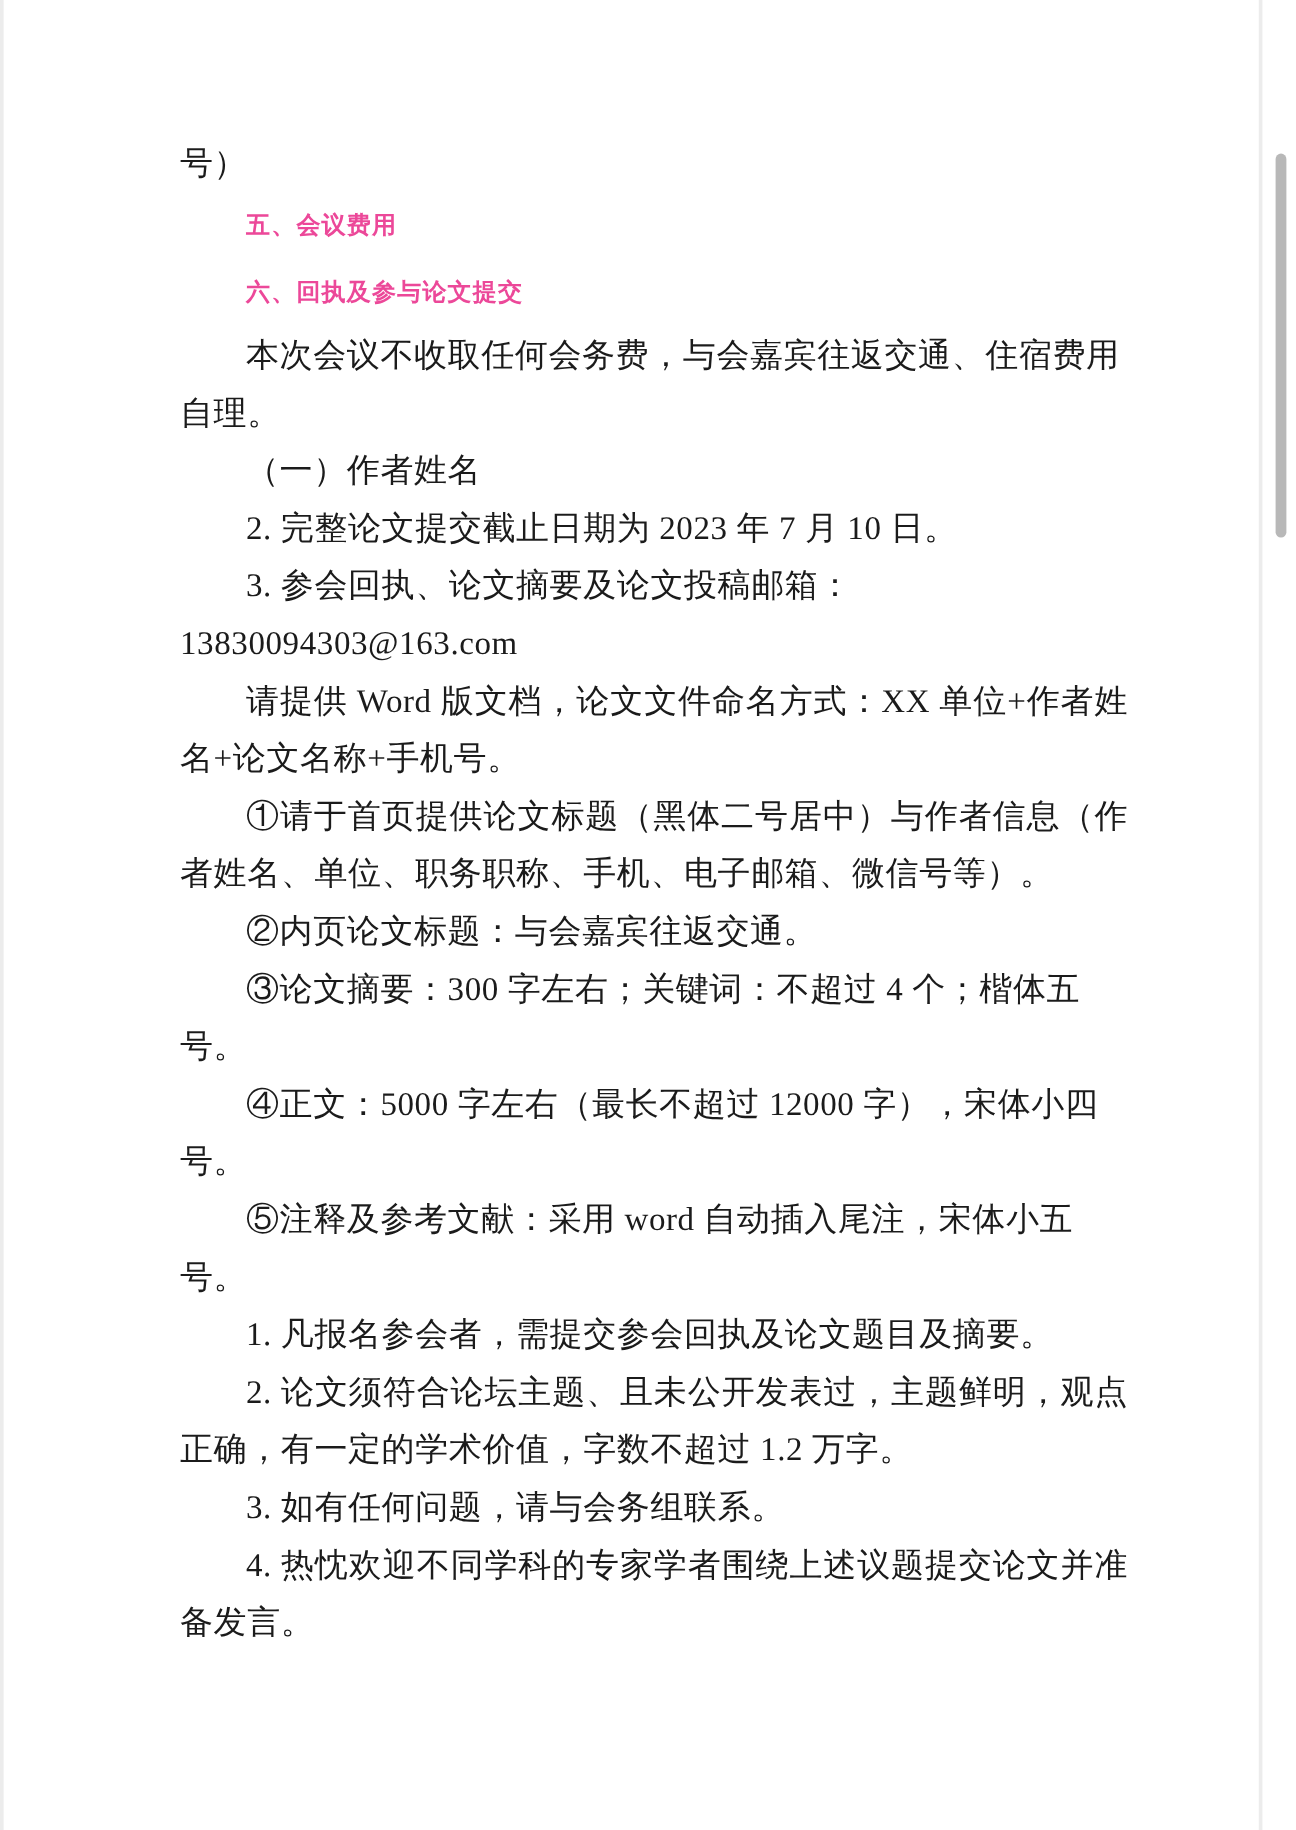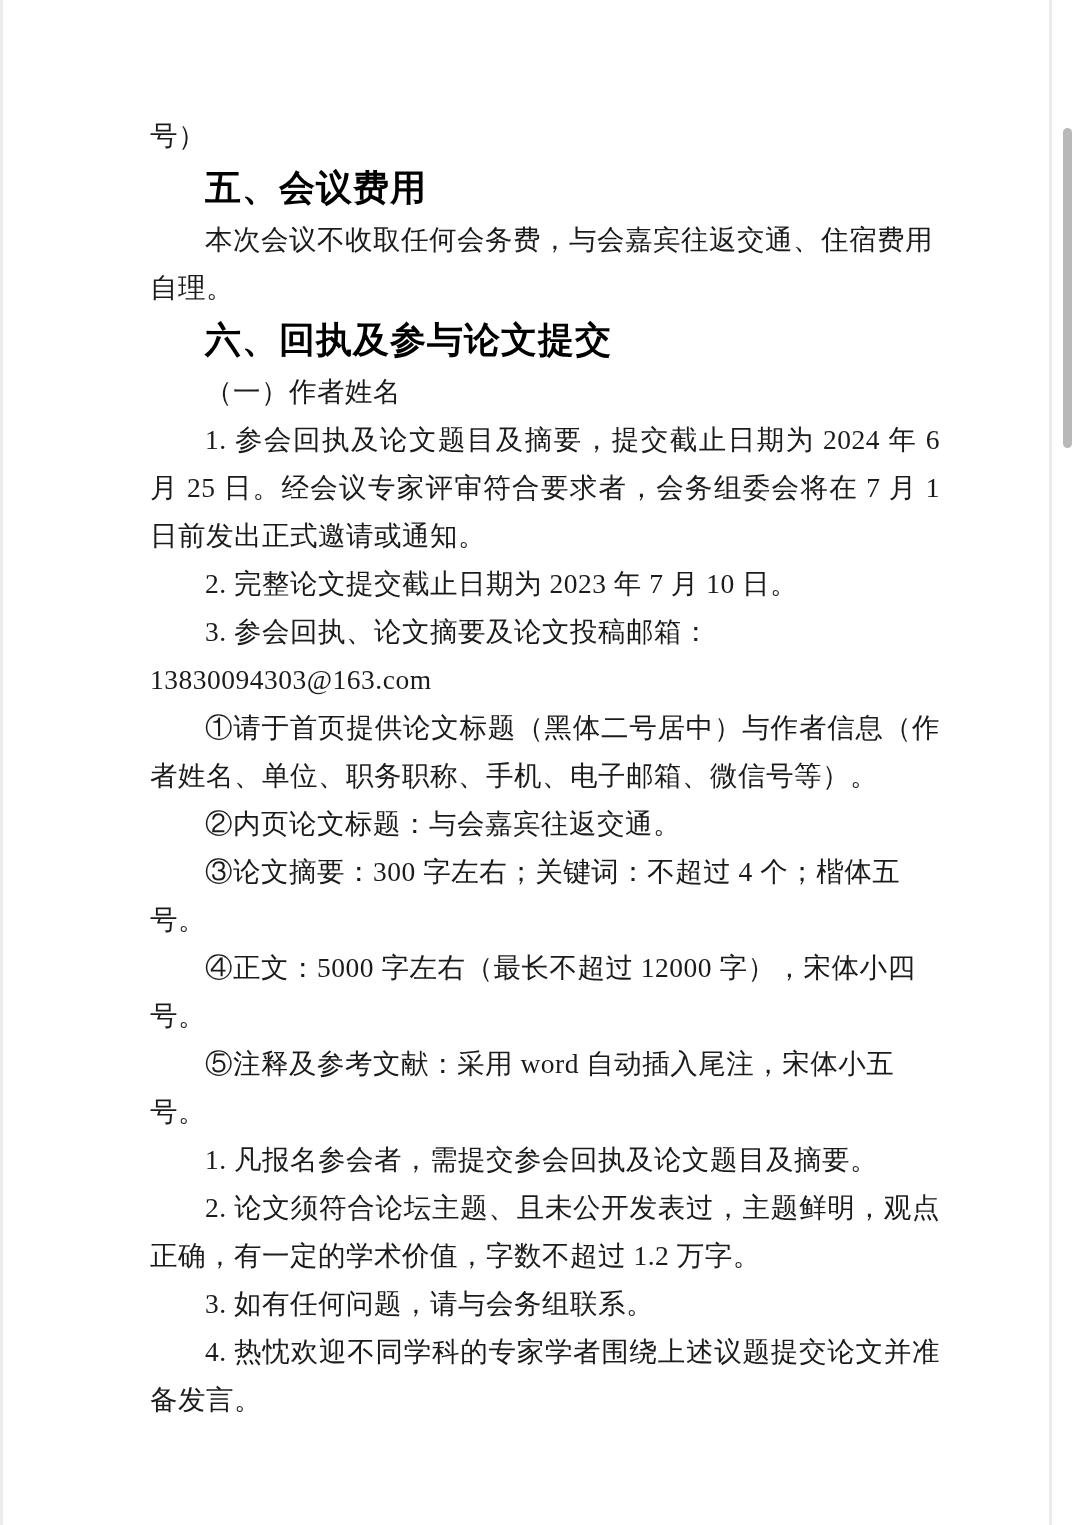--- a/index.html
+++ b/index.html
@@ -28,25 +28,25 @@
     line-height: 48px;
     color: #1b1b1b;
     letter-spacing: 0.5px;
     white-space: pre-wrap;
   }
   .indent {
     text-indent: 55px;
   }
   .heading {
     font-weight: bold;
-    font-size: 36px;
+    font-size: 20px;
     text-indent: 55px;
     line-height: 56px;
     letter-spacing: 1px;
-    color: #000000;
+    color: #ec4899;
   }
   .justify {
     text-align: justify;
     text-align-last: left;
   }
   .para {
     margin: 0;
     padding: 0;
   }
   
@@ -83,26 +83,26 @@
 </head>
 <body>
 
 <div class="page">
   <div class="page-edge-left"></div>
   <div class="page-edge-right"></div>
 
   <div class="doc-body">
     <p class="para line">号）</p>
     <p class="para heading">五、会议费用</p>
+    <p class="para heading">六、回执及参与论文提交</p>
     <p class="para line indent">本次会议不收取任何会务费，与会嘉宾往返交通、住宿费用自理。</p>
-    <p class="para heading">六、回执及参与论文提交</p>
     <p class="para line indent">（一）作者姓名</p>
-    <p class="para line indent justify">1. 参会回执及论文题目及摘要，提交截止日期为 2024 年 6 月 25 日。经会议专家评审符合要求者，会务组委会将在 7 月 1 日前发出正式邀请或通知。</p>
     <p class="para line indent">2. 完整论文提交截止日期为 2023 年 7 月 10 日。</p>
     <p class="para line indent">3. 参会回执、论文摘要及论文投稿邮箱：13830094303@163.com</p>
+    <p class="para line indent justify">请提供 Word 版文档，论文文件命名方式：XX 单位+作者姓名+论文名称+手机号。</p>
     <p class="para line indent justify">①请于首页提供论文标题（黑体二号居中）与作者信息（作者姓名、单位、职务职称、手机、电子邮箱、微信号等）。</p>
     <p class="para line indent">②内页论文标题：与会嘉宾往返交通。</p>
     <p class="para line indent">③论文摘要：300 字左右；关键词：不超过 4 个；楷体五号。</p>
     <p class="para line indent">④正文：5000 字左右（最长不超过 12000 字），宋体小四号。</p>
     <p class="para line indent">⑤注释及参考文献：采用 word 自动插入尾注，宋体小五号。</p>
     <p class="para line indent">1. 凡报名参会者，需提交参会回执及论文题目及摘要。</p>
     <p class="para line indent justify">2. 论文须符合论坛主题、且未公开发表过，主题鲜明，观点正确，有一定的学术价值，字数不超过 1.2 万字。</p>
     <p class="para line indent">3. 如有任何问题，请与会务组联系。</p>
     <p class="para line indent justify">4. 热忱欢迎不同学科的专家学者围绕上述议题提交论文并准备发言。</p>
 

